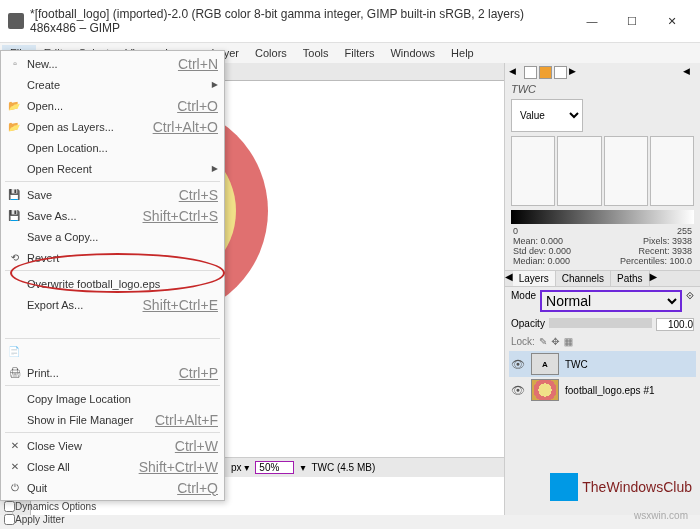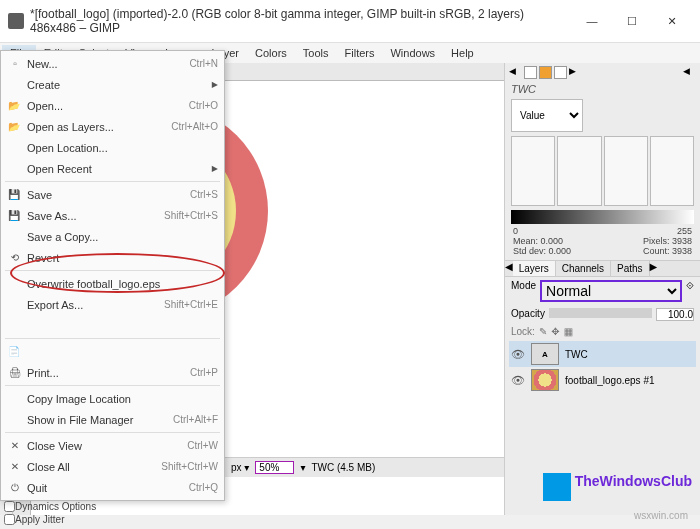--- a/index.html
+++ b/index.html
@@ -16,21 +16,21 @@
     .menubar span.active { background: #d8e6f2; }
     
     .workspace { display: flex; height: 452px; }
     
     .left-toolbox { width: 13px; background: #ececec; border-right: 1px solid #ccc; }
     
     .file-menu { position: absolute; top: 50px; left: 0; width: 225px; background: #fafafa; border: 1px solid #bbb; box-shadow: 2px 2px 6px rgba(0,0,0,.2); z-index: 100; font-size: 11px; color: #333; padding: 2px 0; }
     .menu-item { display: flex; align-items: center; height: 21px; padding: 0 6px; position: relative; }
     .menu-item .mi-icon { width: 16px; height: 14px; margin-right: 4px; display: flex; align-items: center; justify-content: center; font-size: 10px; color: #555; }
     .menu-item .mi-label { flex: 1; }
-    .menu-item .mi-shortcut { color: #888; font-size: 10px; }
+    .menu-item .mi-shortcut { color: #888; font-size: 14px; text-decoration: underline; }
     .menu-item .mi-arrow { color: #555; font-size: 8px; margin-left: 4px; }
     .menu-sep { height: 1px; background: #ddd; margin: 2px 4px; }
     
     .highlight-oval { position: absolute; left: 10px; top: 253px; width: 215px; height: 40px; border: 2px solid #c62828; border-radius: 50%; z-index: 101; pointer-events: none; }
     
     .canvas-area { flex: 1; background: #ededed; position: relative; overflow: hidden; }
     .ruler-h { position: absolute; top: 0; left: 18px; right: 0; height: 18px; background: #e8e8e8; border-bottom: 1px solid #bbb; font-size: 8px; color: #555; display: flex; align-items: flex-end; }
     .ruler-h span { margin-left: 30px; }
     .ruler-v { position: absolute; top: 18px; left: 0; width: 18px; bottom: 0; background: #e8e8e8; border-right: 1px solid #bbb; }
     .canvas-content { position: absolute; top: 18px; left: 18px; right: 0; bottom: 0; background: #fff; }
@@ -39,21 +39,21 @@
     .logo-outer { position: absolute; inset: 0; border-radius: 50%; background: radial-gradient(circle, transparent 88%, #d4a84a 88%, #d4a84a 100%); }
     .logo-ring { position: absolute; inset: 18px; border-radius: 50%; background: #e07070; }
     .logo-inner { position: absolute; inset: 50px; border-radius: 50%; background: #f0e088; display: flex; align-items: center; justify-content: center; }
     .football { width: 105px; height: 65px; background: #8b5a3c; border-radius: 50%; transform: rotate(-25deg); position: relative; }
     .football::before { content: ""; position: absolute; top: 50%; left: 15%; right: 15%; height: 2px; background: #fff; }
     .logo-text-top { position: absolute; top: 22px; left: 0; right: 0; text-align: center; font-size: 11px; font-weight: bold; color: #f5e6a8; letter-spacing: 1px; }
     .logo-text-bottom { position: absolute; bottom: 22px; left: 0; right: 0; text-align: center; font-size: 15px; font-weight: bold; color: #f5e6a8; }
     
     .twc-layer { position: absolute; left: 8px; top: 38px; font-size: 38px; font-weight: 900; color: #1a1a1a; font-family: Impact, sans-serif; border: 1px dashed #555; padding: 0 2px; line-height: 1; }
     
-    .watermark { position: absolute; right: 8px; bottom: 28px; display: flex; align-items: flex-start; font-size: 14px; font-weight: 700; color: #6d28d9; }
+    .watermark { position: absolute; right: 8px; bottom: 28px; display: flex; align-items: center; font-size: 14px; font-weight: 400; color: #7f1d1d; }
     .watermark .wm-icon { width: 28px; height: 28px; display: grid; grid-template: 1fr 1fr / 1fr 1fr; margin-right: 4px; }
     .watermark .wm-icon { background:#0099e5; }
     .wsxwin { position: absolute; right: 12px; bottom: 8px; font-size: 10px; color: #aaa; }
     
     .canvas-footer { position: absolute; top:457px; left: 225px; right: 196px; height: 20px; background: #e8e8e8; display: flex; align-items: center; font-size: 10px; padding: 0 6px; gap: 6px; border-top:1px solid #ccc;}
     .zoom-select { font-size: 10px; border: 1px solid #a21caf; background: #fff; padding: 0 14px 0 3px; }
     
     .right-panels { width: 196px; background: #ececec; border-left: 1px solid #ccc; display: flex; flex-direction: column; }
     .panel-header-icons { height: 18px; display: flex; align-items: center; gap: 2px; padding: 2px 4px; }
     .phi { width: 13px; height: 13px; background: #fff; border: 1px solid #999; }
@@ -162,21 +162,25 @@
     <div class="hist-row">
         <span>0</span>
         <span>255</span>
       </div>
     <div class="hist-row">
         <span><span>Mean:</span> <span>0.000</span></span>
         <span><span>Pixels:</span> <span>3938</span></span>
       </div>
     <div class="hist-row">
         <span><span>Std dev:</span> <span>0.000</span></span>
-        <span><span>Count:</span> <span>3938</span></span>
+        <span><span>Recent:</span> <span>3938</span></span>
+      </div>
+    <div class="hist-row">
+        <span><span>Median:</span> <span>0.000</span></span>
+        <span><span>Percentiles:</span> <span>100.0</span></span>
       </div>
 
     <div class="layer-panel">
       <div class="layer-tabs">
         <span class="arrow">◀</span>
         <div class="layer-tab active">Layers</div>
         <div class="layer-tab">Channels</div>
         <div class="layer-tab">Paths</div>
         <span class="arrow">▶</span>
       </div>

